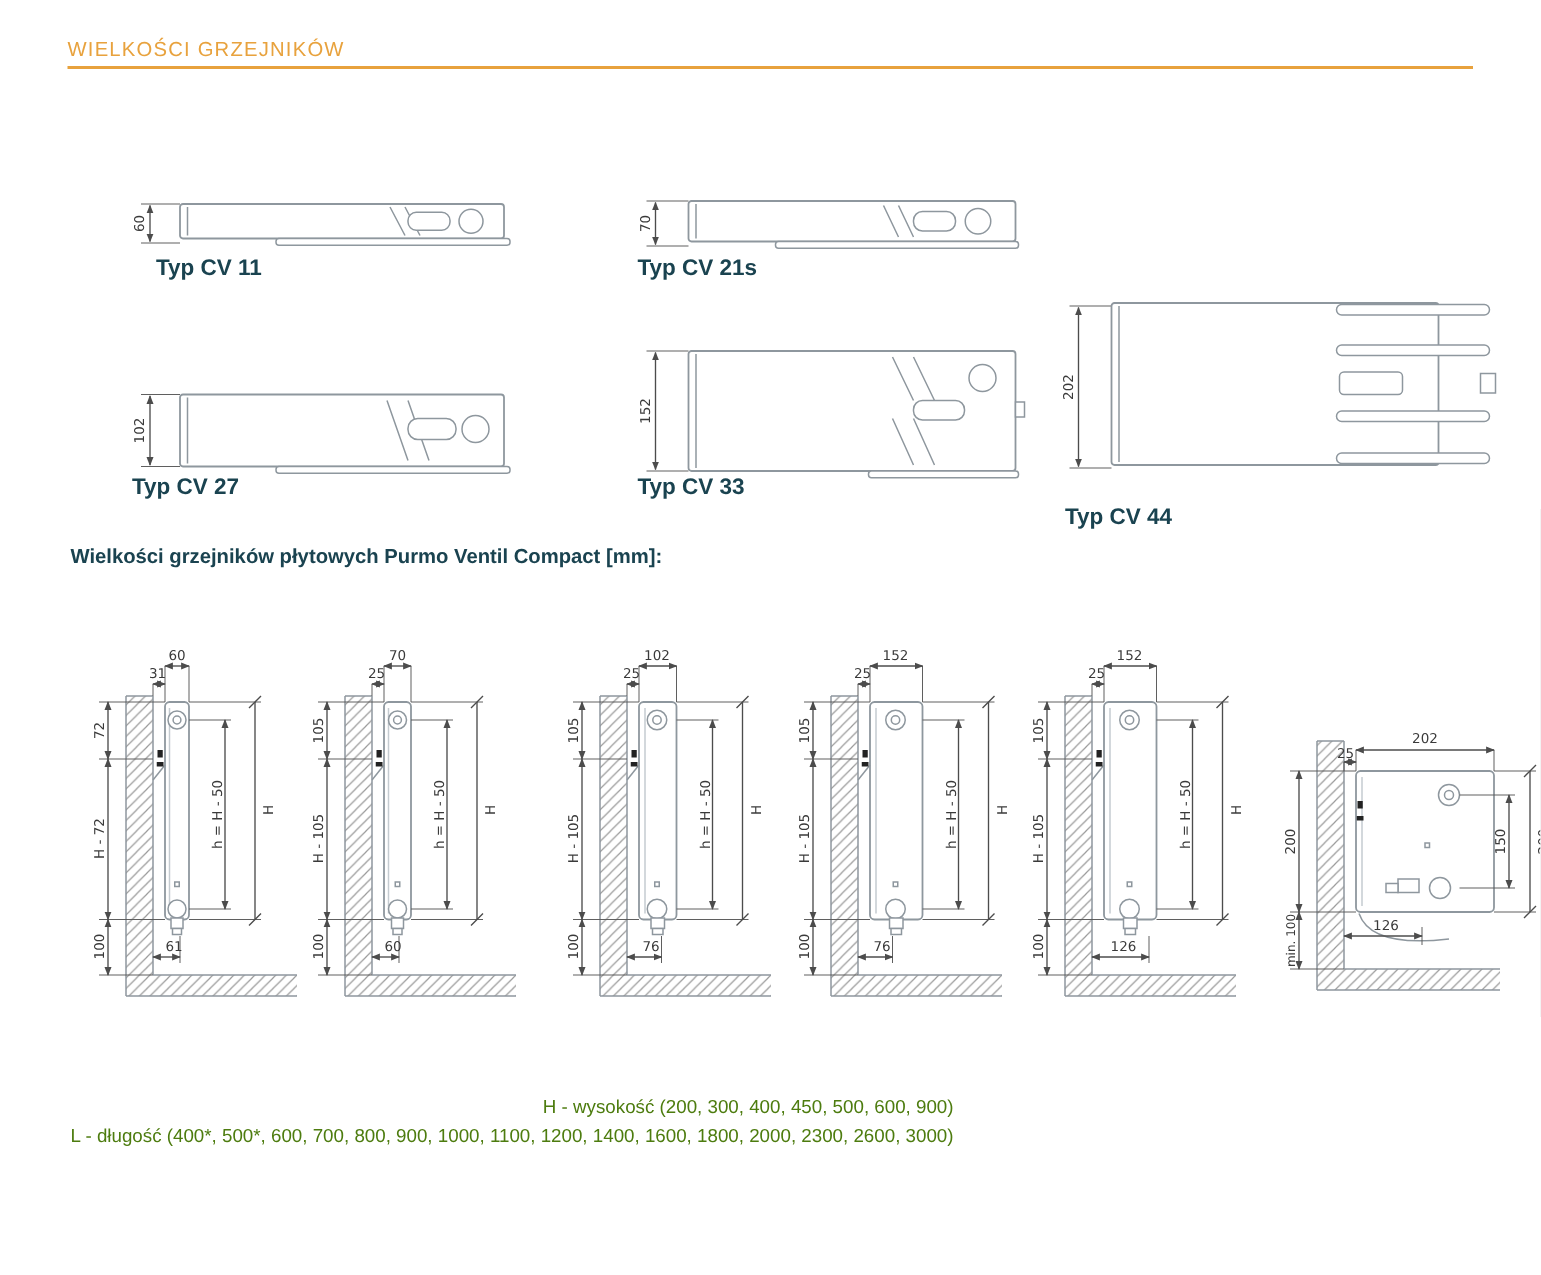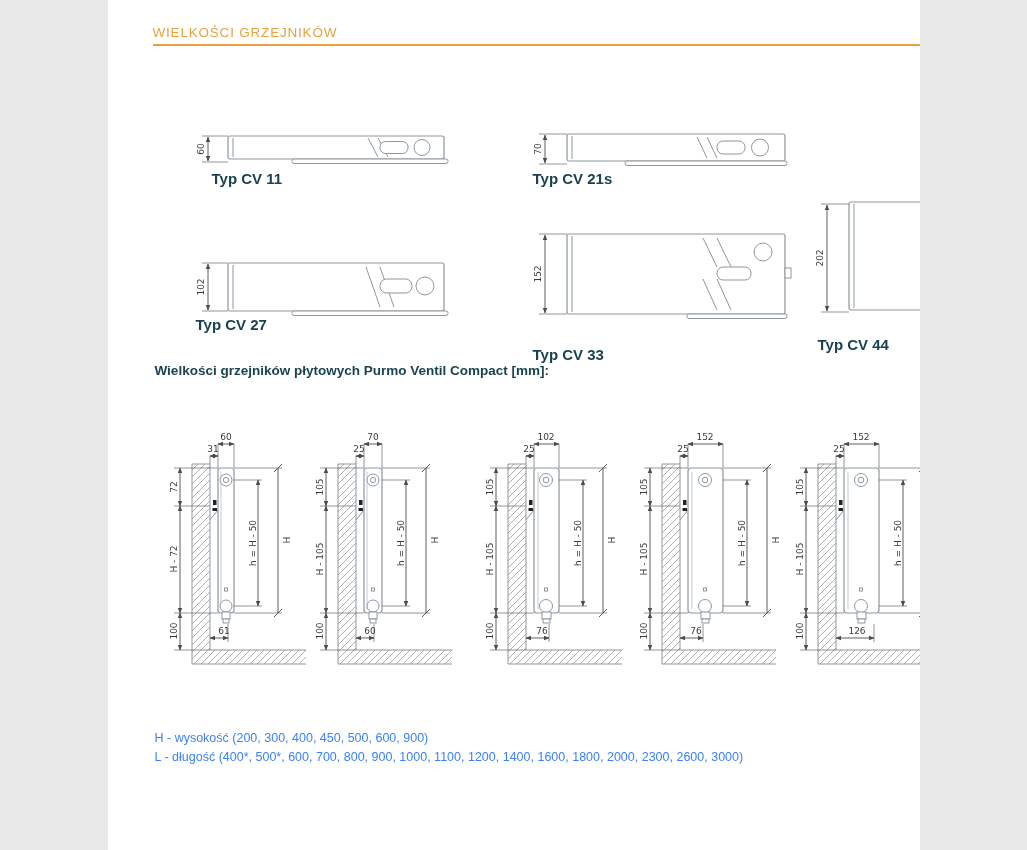--- a/index.html
+++ b/index.html
@@ -1,28 +1,28 @@
 <!DOCTYPE html>
 <html><head>
 <meta charset="utf-8">
 <style>
   html,body { margin:0; padding:0; background:#e9e9e9; }
   .page {
-    position:relative; width:812px; height:850px; margin:0 auto;
+    position:relative; width:1027px; height:850px; margin:0 auto;
     background:#ffffff; font-family:"Liberation Sans", sans-serif;
     overflow:hidden;
   }
   .abs { position:absolute; }
   .page-title {
     color:#E8A23D; font-size:13.5px; letter-spacing:0.8px; font-weight:400;
   }
   .title-rule { background:#E8A23D; height:2px; }
   .type-label { color:#1A4350; font-size:15px; font-weight:bold; }
   .section-title { color:#1A4350; font-size:13.5px; font-weight:bold; }
-  .footnotes { color:#3b82f6; font-size:12.5px; line-height:19px; }
+  .footnotes { color:#4d7c0f; font-size:12.5px; line-height:19px;text-align:right; }
   .footnote-line { white-space:nowrap; }
 
   svg { display:block; }
   svg text { font-family:"DejaVu Sans", sans-serif; font-size:9px; fill:#3a3a3a; }
   svg text.sm { font-size:8px; }
   .dl  { stroke:#4c4c4c; stroke-width:0.9; fill:none; }
   .ext { stroke:#5a5a5a; stroke-width:0.65; fill:none; }
   .body { stroke:#8e979e; stroke-width:1.2; fill:#ffffff; }
   .bthin { stroke:#8e979e; stroke-width:1; fill:#ffffff; }
   .bline { stroke:#8e979e; stroke-width:1; fill:none; }
@@ -120,21 +120,21 @@
       <path class="bline" d="M2,35 H214 M2,42 H214"></path>
       <rect class="body" x="0" y="0" width="218" height="80" rx="2" fill="none"></rect>
       <line class="bline" x1="5" y1="2" x2="5" y2="78"></line>
       <path class="bline" d="M136,4 L150,33 M150,4 L164,33 M136,45 L150,76 M150,45 L164,76"></path>
       <rect class="bthin" x="150" y="33" width="34" height="13" rx="6"></rect>
       <circle class="bthin" cx="196" cy="18" r="9"></circle>
       <rect class="bthin" x="120" y="80" width="100" height="4.5" rx="2"></rect>
       <rect class="bthin" x="218" y="34" width="6" height="10"></rect>
     </g>
   </svg>
-  <div class="abs type-label" style="left:425px; top:316px;margin-top:30px;">Typ CV 33</div>
+  <div class="abs type-label" style="left:425px; top:316px;">Typ CV 33</div>
 
   <svg class="abs" style="left:707px; top:196px;" width="292" height="124" viewBox="0 0 292 124">
     <g>
       <path class="ext" d="M6,8 H34 M6,116 H34"></path>
       <line class="dl" x1="12" y1="9" x2="12" y2="115" marker-start="url(#ar)" marker-end="url(#ar)"></line>
       <text x="5" y="65" transform="rotate(-90 5 62)" text-anchor="middle">202</text>
     </g>
     <g transform="translate(34,6)">
       <rect class="endband" x="196" y="2" width="20" height="104"></rect>
       <rect class="finf" x="8" y="3" width="150" height="102"></rect>

